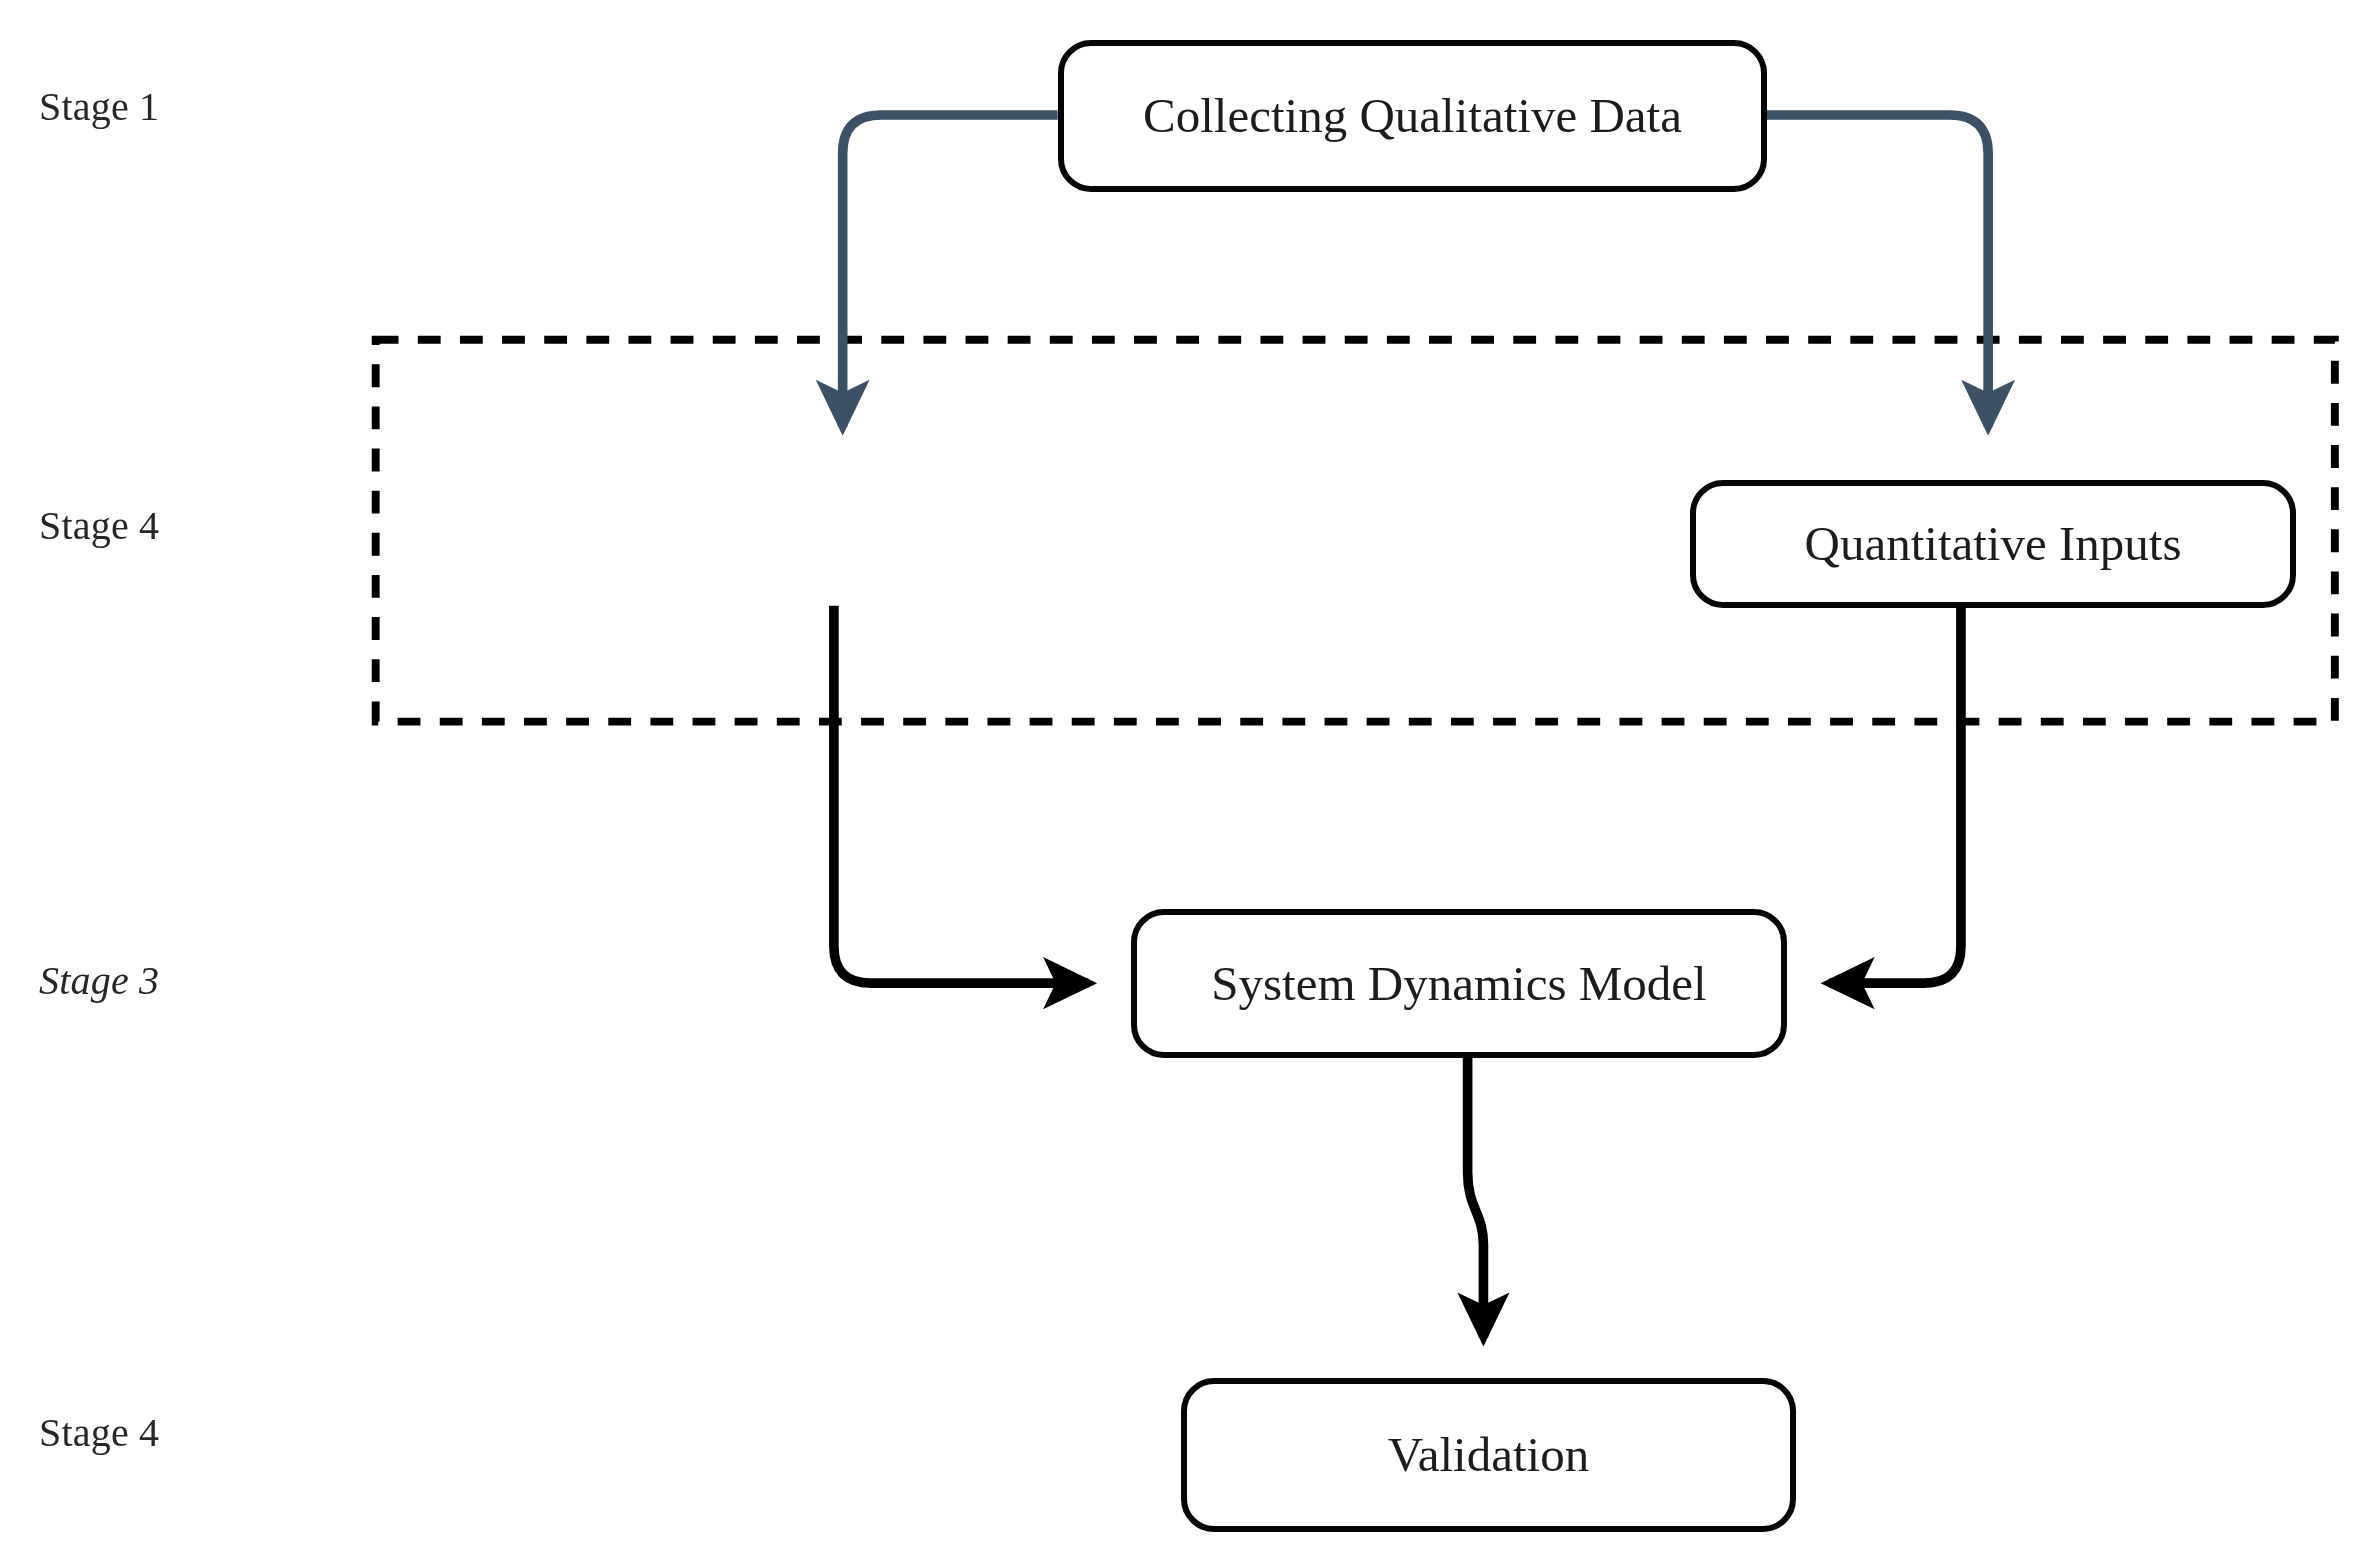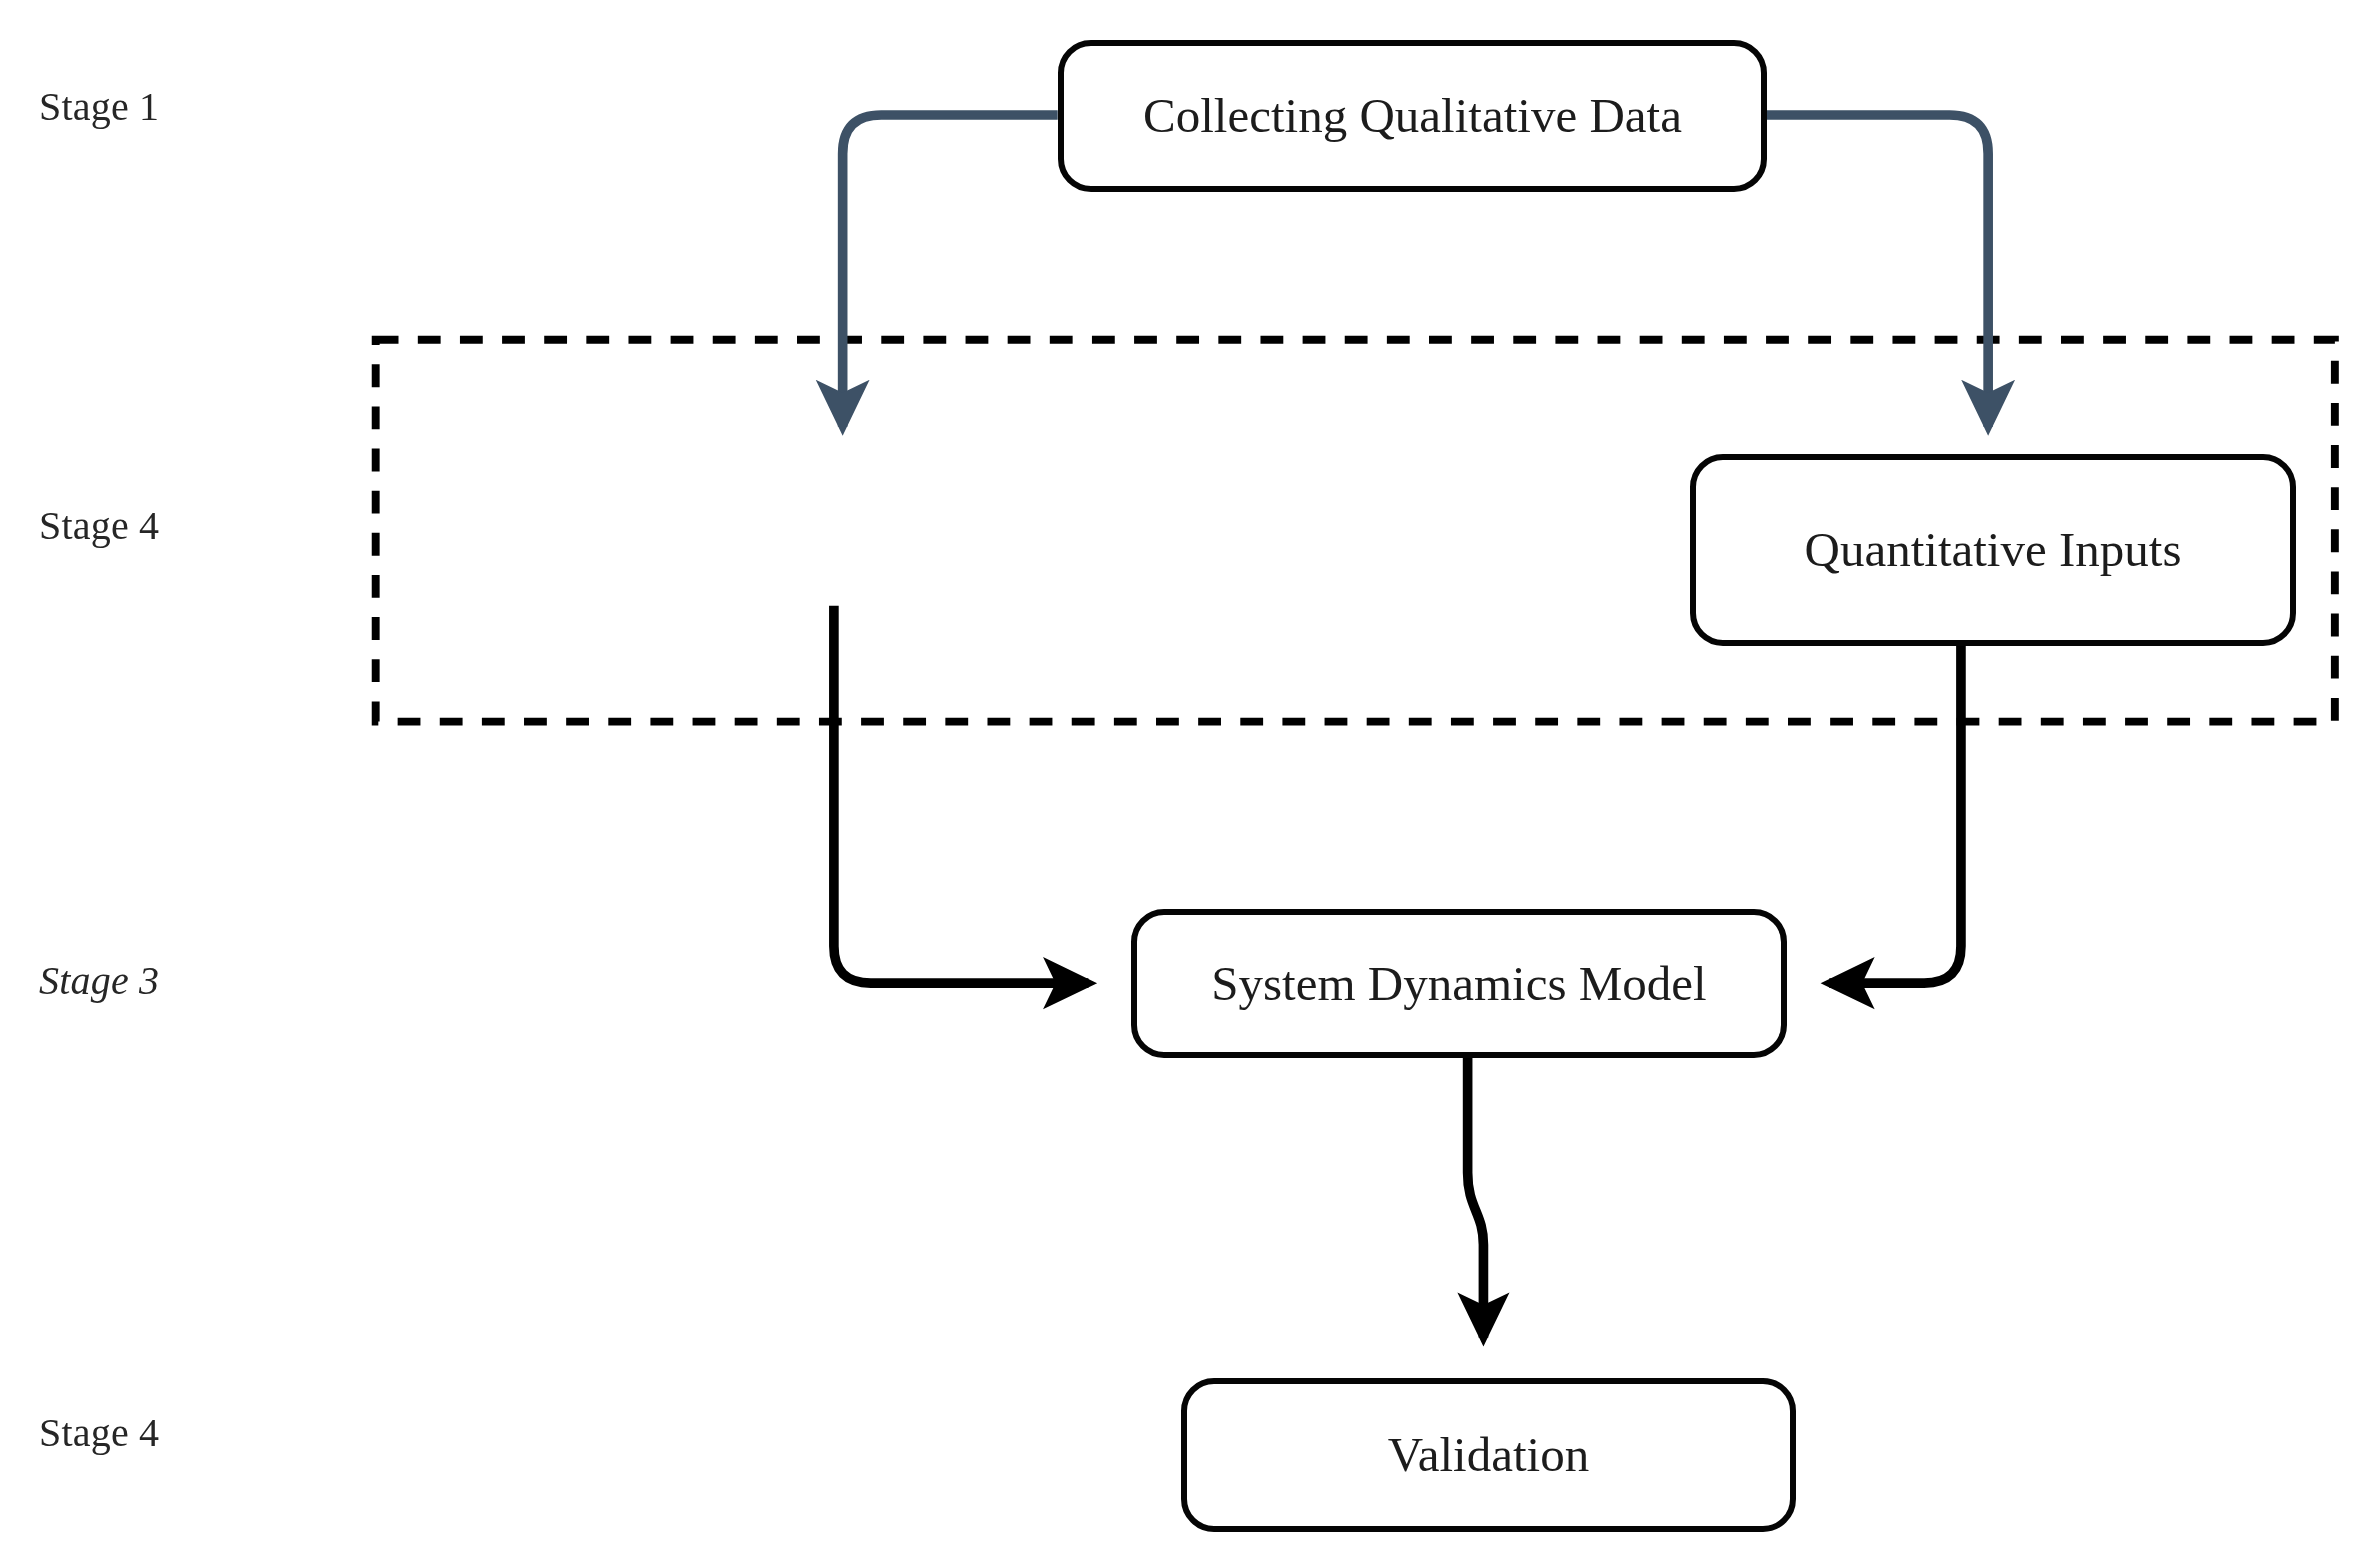--- a/index.html
+++ b/index.html
@@ -46,21 +46,21 @@
   }
   .node-label {
     font-family: "Liberation Serif", "DejaVu Serif", serif;
     font-size: 49px;
     color: #1c1c1c;
     line-height: 1.1;
     white-space: nowrap;
   }
   .node-stage1 { left: 1058px; top: 40px;   width: 709px; height: 152px; text-align: center; }
   .node-stage2a { left: 415px;  top: 454px;  width: 836px; height: 152px; }
-  .node-stage2b { left: 1690px; top: 454px;  width: 606px; height: 192px; }
+  .node-stage2b { left: 1690px; top: 480px;  width: 606px; height: 128px; }
   .node-stage3 { left: 1131px; top: 909px; width: 656px; height: 149px; }
   .node-stage4 { left: 1181px; top: 1378px; width: 615px; height: 154px; }
 </style>
 </head>
 <body>
 
 <div id="canvas">
 
   <svg id="diagram-svg" viewBox="0 0 2708 1768" xmlns="http://www.w3.org/2000/svg">
     <defs>

